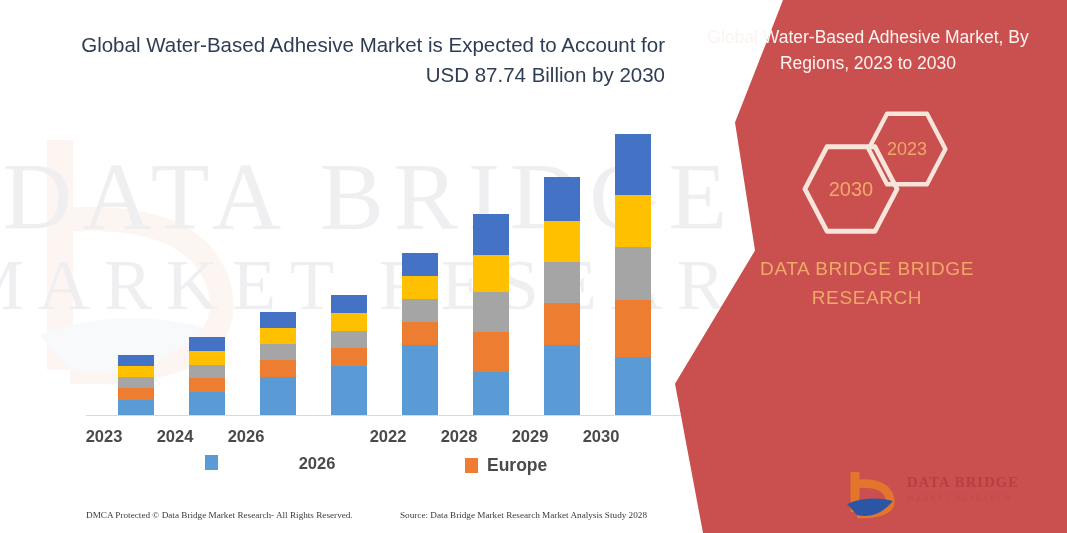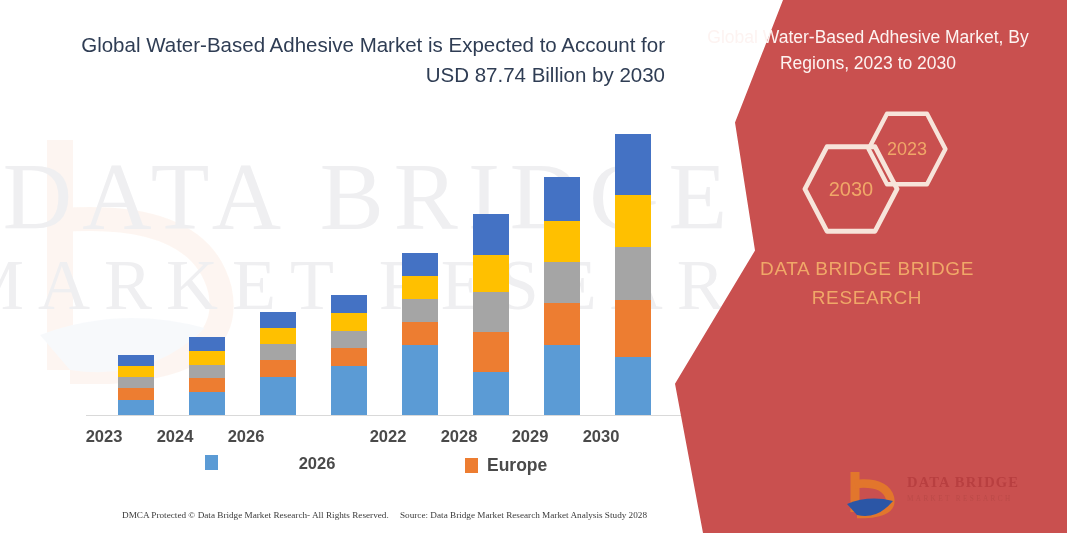--- a/index.html
+++ b/index.html
@@ -56,21 +56,21 @@
   .lg{position:absolute;display:flex;align-items:center;gap:9px;}
   .lg .sw{width:13px;height:15px;display:block;}
   .lg .lbl{font-size:17.5px;font-weight:bold;color:#4a4a4a;}
 
   
   #footer{position:absolute;left:0;top:507px;width:720px;height:22px;}
   .foot{
     position:absolute;font-size:9.2px;color:#3b3b3b;
     font-family:"Liberation Serif", serif;white-space:nowrap;
   }
-  #foot-dmca{left:86px;top:3px;margin-left:36px;}
+  #foot-dmca{left:86px;top:3px;}
   #foot-source{left:400px;top:3px;}
 
   
   #right-panel{
     position:absolute;left:0;top:0;width:1067px;height:533px;
     pointer-events:none;
   }
   #right-shape{
     position:absolute;right:0;top:0;width:400px;height:533px;
     background:#c9504f;

